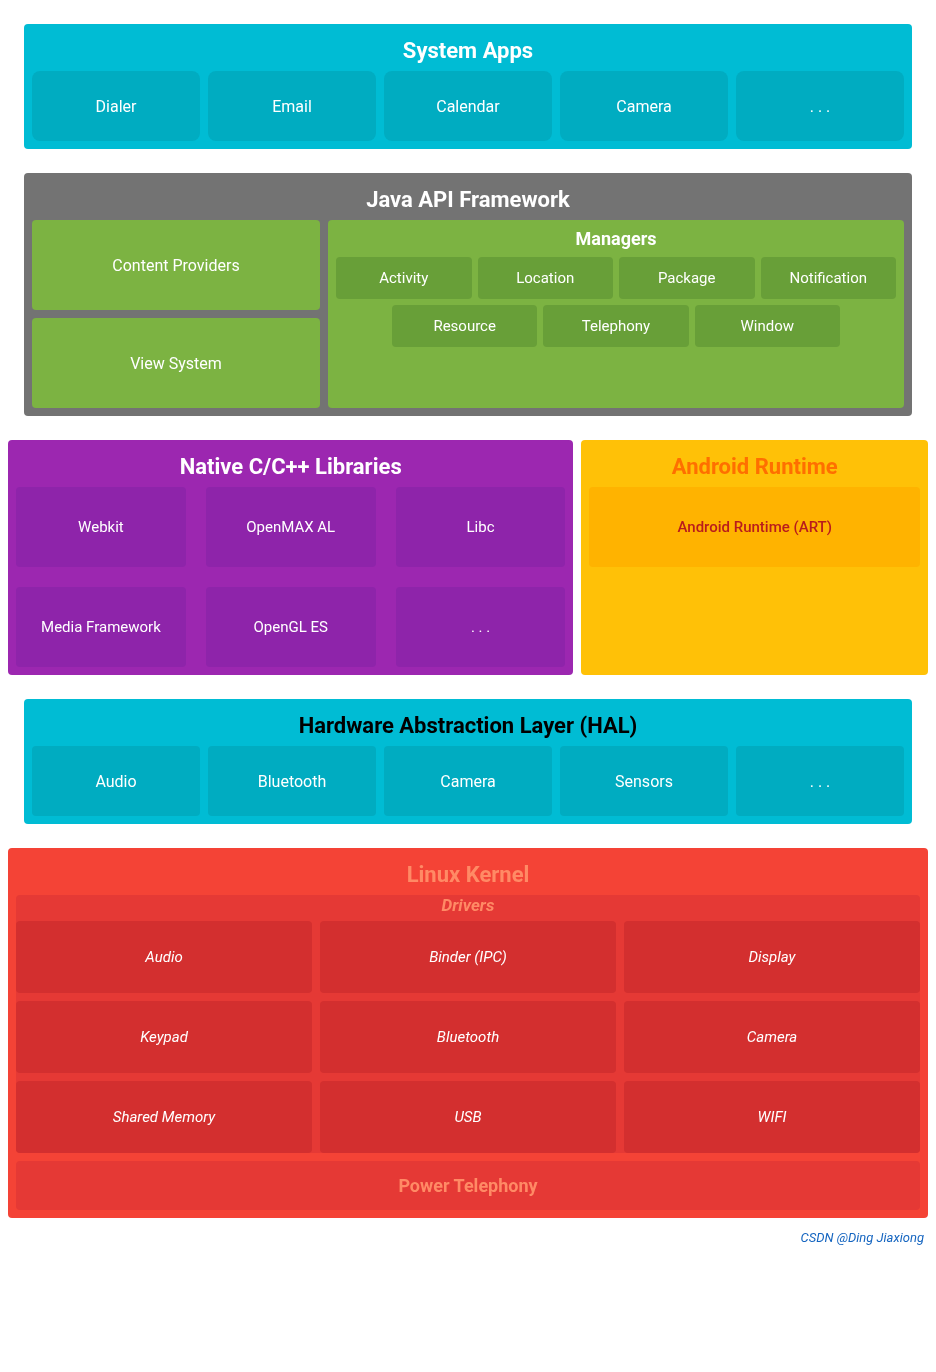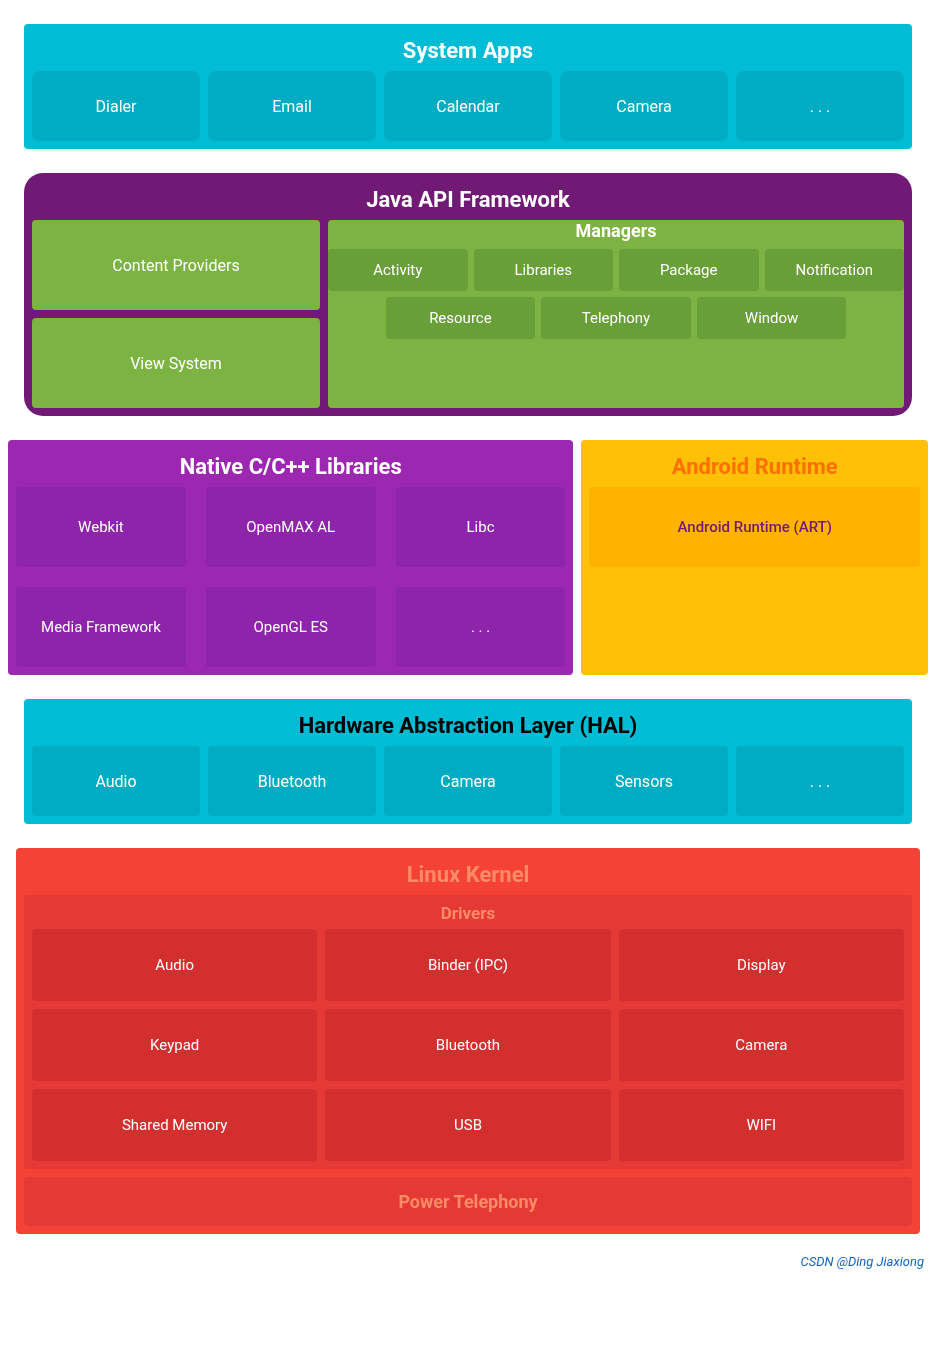--- a/index.html
+++ b/index.html
@@ -46,22 +46,21 @@
       gap: 8px;
     }
     .system-apps-cell {
       background: #00ACC1;
       color: #fff;
       min-height: 70px;
     }
 
     
     .java-api {
-      background: #701a75;
-      border-radius: 19px;
+      background: #737373;
     }
     .java-api .layer-title { color: #fff; }
     .java-api-inner {
       display: grid;
       grid-template-columns: 1fr 2fr;
       gap: 8px;
     }
     .java-api-left {
       display: flex;
       flex-direction: column;
@@ -73,20 +72,21 @@
       min-height: 90px;
       border-radius: 4px;
       display: flex;
       align-items: center;
       justify-content: center;
       font-size: 16px;
     }
     .java-api-right {
       background: #7CB342;
       border-radius: 4px;
+      padding: 8px;
     }
     .managers-title {
       color: #fff;
       font-size: 18px;
       font-weight: bold;
       text-align: center;
       padding-bottom: 8px;
     }
     .managers-grid {
       display: grid;
@@ -146,21 +146,21 @@
       padding: 8px;
     }
     .android-runtime .layer-title { color: #FF6F00; }
     .runtime-grid {
       display: flex;
       flex-direction: column;
       gap: 8px;
     }
     .runtime-cell {
       background: #FFB300;
-      color: #701a75;
+      color: #b91c1c;
       border-radius: 4px;
       min-height: 80px;
       display: flex;
       align-items: center;
       justify-content: center;
       font-size: 15px;
       font-weight: 500;
     }
 
     
@@ -176,30 +176,31 @@
     .hal-cell {
       background: #00ACC1;
       color: #fff;
       border-radius: 4px;
       min-height: 70px;
     }
 
     
     .linux-kernel {
       background: #F44336;
-      margin: 16px;
+      margin: 8px;
       border-radius: 4px;
       padding: 8px;
     }
     .linux-kernel .layer-title { color: #FF8A65; }
     .drivers-section {
       background: #E53935;
       border-radius: 4px;
-      padding: 8px;
+      padding: 0;
       margin-bottom: 8px;
+      font-style: italic;
     }
     .drivers-title {
       color: #FF8A65;
       font-size: 17px;
       font-weight: bold;
       text-align: center;
       padding-bottom: 6px;
     }
     .drivers-grid {
       display: grid;
@@ -252,21 +253,21 @@
   <div class="layer-title">Java API Framework</div>
   <div class="java-api-inner">
     <div class="java-api-left">
     <div class="java-api-left-cell">Content Providers</div>
         <div class="java-api-left-cell">View System</div>
       </div>
     <div class="java-api-right">
       <div class="managers-title">Managers</div>
       <div class="managers-grid">
       <div class="manager-cell">Activity</div>
-          <div class="manager-cell">Libraries</div>
+          <div class="manager-cell">Location</div>
           <div class="manager-cell">Package</div>
           <div class="manager-cell">Notification</div>
         </div>
       <div class="managers-grid-2">
       <div class="manager-cell">Resource</div>
           <div class="manager-cell">Telephony</div>
           <div class="manager-cell">Window</div>
         </div>
     </div>
   </div>

